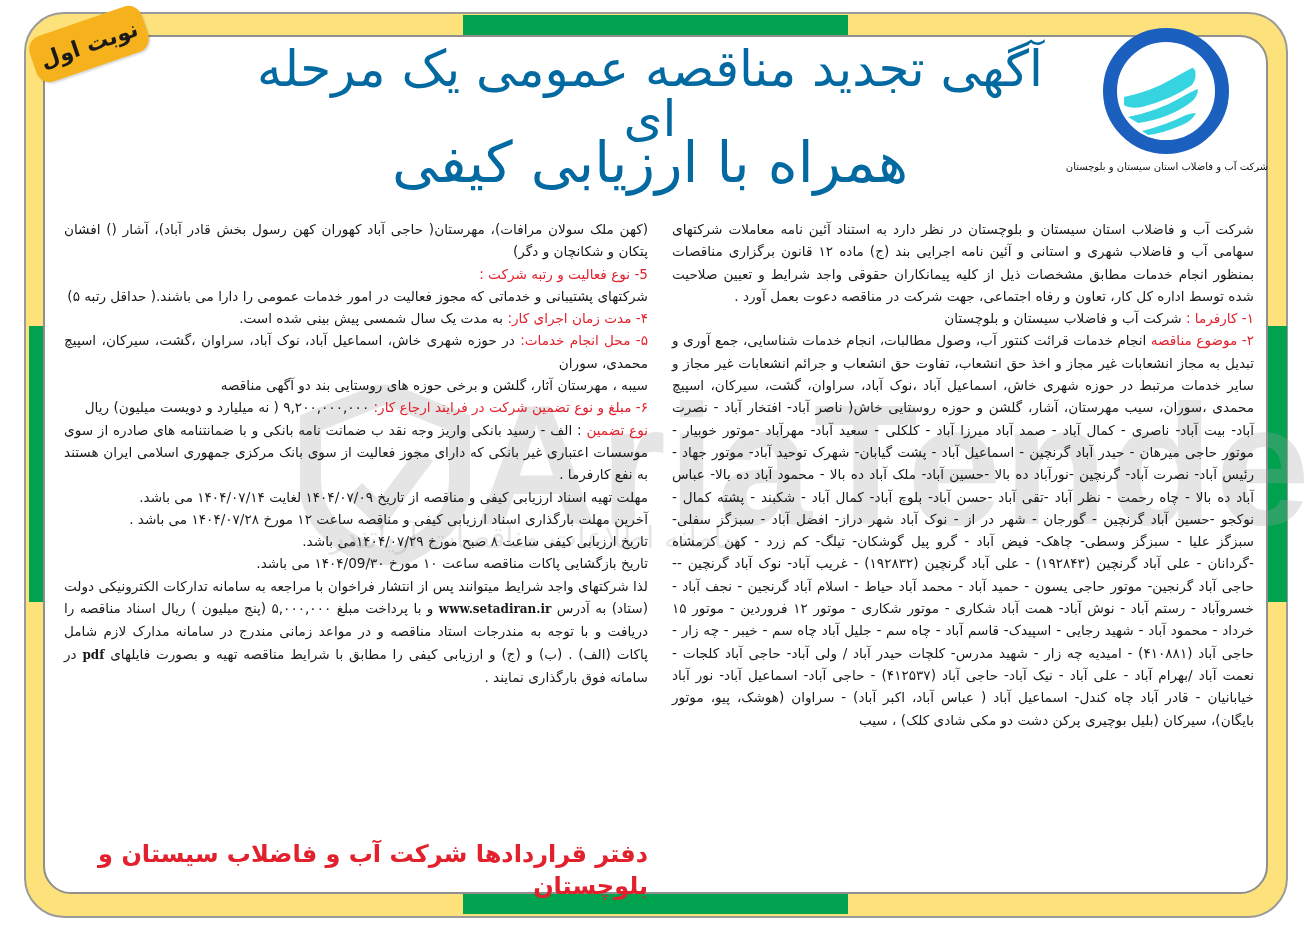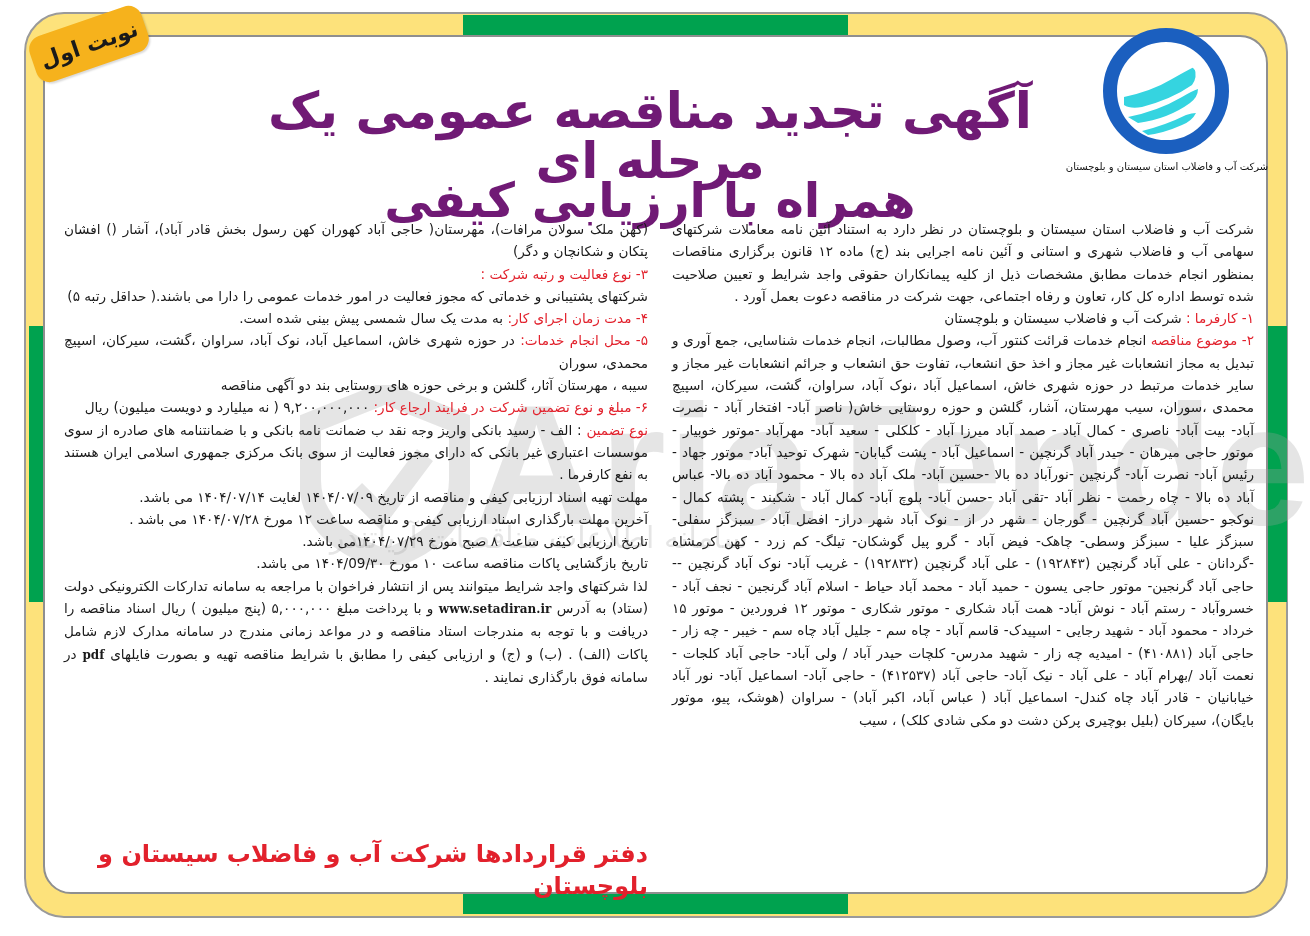--- a/index.html
+++ b/index.html
@@ -35,26 +35,25 @@
       position: absolute; left: 30px; top: 20px; width: 118px; height: 48px;
       background: #f6b21c; border-radius: 14px; transform: rotate(-19deg);
       box-shadow: 1px 2px 2px rgba(0,0,0,0.15);
       color: #1a1a1a; font-weight: bold; font-size: 22px;
       display: flex; align-items: center; justify-content: center; direction: rtl;
     }
 
     
     .title {
       position: absolute; left: 240px; top: 44px; width: 820px; text-align: center;
-      direction: rtl; color: #701a75; font-weight: 700; font-family: "DejaVu Sans", sans-serif;
+      direction: rtl; color: #0369a1; font-weight: 400; font-family: "DejaVu Sans", sans-serif;
       line-height: 1;
-      margin-top: 42px;
     }
     .title .l1 { display: block; font-size: 50px; height: 62px; letter-spacing: -1px; }
-    .title .l2 { display: block; font-size: 48px; margin-top: 28px; }
+    .title .l2 { display: block; font-size: 57px; margin-top: 28px; }
 
     .logo-wrap { position: absolute; left: 1062px; top: 27px; width: 210px; height: 150px; }
     .logo {
       position: absolute; left: 40px; top: 0; width: 128px; height: 128px;
     }
     .logo-caption {
       position: absolute; left: 0; top: 134px; width: 210px; text-align: center;
       direction: rtl; font-size: 10px; color: #111;
     }
 
@@ -126,21 +125,21 @@
 </div>
 
 <div class="col col-right">
   <p>شرکت آب و فاضلاب استان سیستان و بلوچستان در نظر دارد به استناد آئین نامه معاملات شرکتهای سهامی آب و فاضلاب  شهری و استانی و آئین نامه اجرایی بند (ج) ماده ۱۲ قانون برگزاری مناقصات بمنظور انجام خدمات مطابق مشخصات ذیل از  کلیه پیمانکاران حقوقی واجد شرایط و تعیین صلاحیت شده توسط اداره کل کار، تعاون و رفاه اجتماعی، جهت شرکت در مناقصه دعوت بعمل آورد .</p>
   <p class="ind1"><span class="red">۱- کارفرما :</span><span> شرکت آب و فاضلاب سیستان و بلوچستان</span></p>
   <p><span class="red">۲- موضوع مناقصه</span><span> انجام خدمات قرائت کنتور آب، وصول مطالبات، انجام خدمات شناسایی، جمع آوری و تبدیل به مجاز  انشعابات غیر مجاز و اخذ حق انشعاب، تفاوت حق انشعاب و جرائم انشعابات غیر مجاز و سایر خدمات مرتبط در حوزه شهری  خاش، اسماعیل آباد ،نوک آباد، سراوان، گشت، سیرکان، اسپیچ محمدی ،سوران، سیب مهرستان، آشار، گلشن و حوزه روستایی خاش( ناصر آباد- افتخار آباد - نصرت آباد- بیت آباد- ناصری - کمال آباد - صمد آباد میرزا آباد - کلکلی - سعید آباد- مهرآباد -موتور خوبیار - موتور حاجی میرهان - حیدر آباد گرنچین - اسماعیل آباد - پشت گیابان- شهرک توحید آباد- موتور جهاد - رئیس آباد- نصرت آباد- گرنچین -نورآباد ده بالا -حسین آباد- ملک آباد ده بالا - محمود آباد ده بالا- عباس آباد ده بالا - چاه رحمت - نظر آباد -تقی آباد -حسن آباد- بلوچ آباد- کمال آباد - شکبند - پشته کمال - نوکجو -حسین آباد گرنچین  - گورجان - شهر در از - نوک آباد شهر دراز- افضل آباد - سبزگز سفلی- سبزگز علیا - سبزگز وسطی- چاهک- فیض آباد - گرو پیل گوشکان- تیلگ- کم زرد - کهن کرمشاه -گردانان - علی آباد گرنچین (۱۹۲۸۴۳) - علی آباد گرنچین (۱۹۲۸۳۲) - غریب آباد- نوک آباد گرنچین -- حاجی آباد گرنجین- موتور حاجی یسون - حمید آباد - محمد آباد حیاط - اسلام آباد گرنجین - نجف آباد - خسروآباد - رستم آباد - نوش آباد- همت آباد شکاری - موتور شکاری - موتور ۱۲ فروردین - موتور ۱۵ خرداد - محمود آباد - شهید رجایی - اسپیدک- قاسم آباد - چاه سم - جلیل آباد چاه سم - خیبر - چه زار - حاجی آباد (۴۱۰۸۸۱) - امیدیه چه زار - شهید مدرس- کلچات حیدر آباد / ولی آباد- حاجی آباد کلجات - نعمت آباد /بهرام آباد - علی آباد - نیک آباد- حاجی آباد (۴۱۲۵۳۷) - حاجی آباد- اسماعیل آباد- نور آباد خیابانیان - قادر آباد چاه کندل- اسماعیل آباد ( عباس آباد، اکبر آباد) - سراوان (هوشک، پیو، موتور بایگان)، سیرکان (بلیل بوچیری پرکن دشت دو مکی شادی کلک) ، سیب</span></p>
 </div>
 
 <div class="col col-left">
   <p>(کهن ملک سولان مرافات)، مهرستان( حاجی آباد کهوران کهن رسول بخش قادر آباد)، آشار () افشان پتکان و شکانچان و دگر)</p>
-  <p class="red">۳- نوع فعالیت و رتبه شرکت :</p>
+  <p class="red">5- نوع فعالیت و رتبه شرکت :</p>
   <p>شرکتهای پشتیبانی و خدماتی که مجوز فعالیت در امور خدمات عمومی را دارا می باشند.( حداقل رتبه ۵)</p>
   <p class="ind1"><span class="red">۴- مدت زمان اجرای کار:</span><span> به مدت یک سال شمسی پیش بینی شده است.</span></p>
   <p><span class="red">۵- محل انجام خدمات:</span><span> در حوزه شهری خاش، اسماعیل آباد، نوک آباد، سراوان ،گشت، سیرکان، اسپیچ محمدی، سوران</span></p>
   <p>سیبه ، مهرستان آثار، گلشن و برخی حوزه های روستایی بند دو آگهی مناقصه</p>
   <p><span class="red">۶- مبلغ و نوع تضمین شرکت در فرایند ارجاع کار:</span><span> ۹,۲۰۰,۰۰۰,۰۰۰ ( نه میلیارد و دویست میلیون) ریال</span></p>
   <p><span class="red">نوع تضمین</span><span> : الف - رسید بانکی واریز وجه نقد ب ضمانت نامه بانکی و با ضمانتنامه های صادره از سوی موسسات اعتباری  غیر بانکی که دارای مجوز فعالیت از سوی بانک مرکزی جمهوری اسلامی ایران هستند به نفع کارفرما .</span></p>
   <p>مهلت تهیه اسناد ارزیابی کیفی و مناقصه از تاریخ ۱۴۰۴/۰۷/۰۹ لغایت ۱۴۰۴/۰۷/۱۴ می باشد.</p>
   <p>آخرین مهلت بارگذاری اسناد ارزیابی کیفی و مناقصه ساعت ۱۲ مورخ ۱۴۰۴/۰۷/۲۸ می باشد .</p>
   <p class="ind1">تاریخ ارزیابی کیفی ساعت ۸ صبح مورخ ۱۴۰۴/۰۷/۲۹می باشد.</p>
   <p class="ind1">تاریخ بازگشایی پاکات مناقصه ساعت ۱۰ مورخ ۱۴۰۴/09/۳۰ می باشد.</p>

